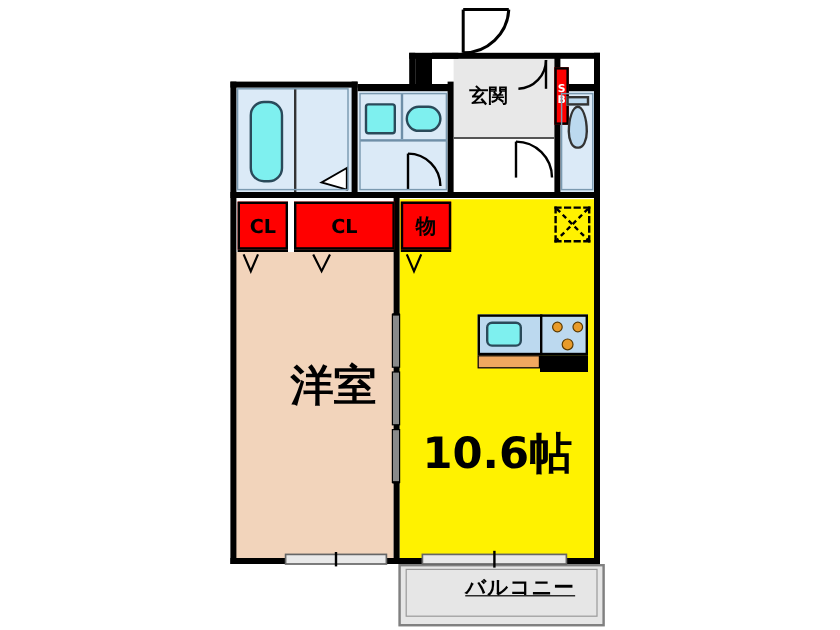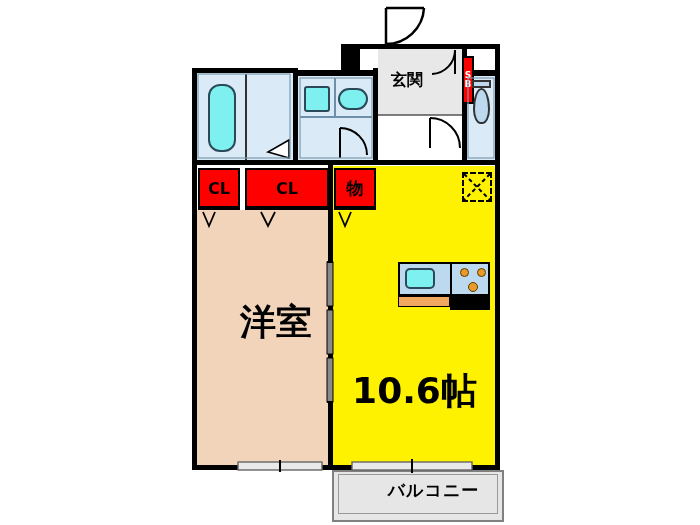--- a/index.html
+++ b/index.html
@@ -144,21 +144,21 @@
     pointer-events: none;
   }
 </style>
 </head>
 <body>
 
 <div id="floorplan">
 
   <div class="abs room-balcony" style="left:332px; top:470px; width:172px; height:52px; border:2px solid #808080;"></div>
   <div class="abs" style="left:338px; top:474px; width:160px; height:40px; border:1px solid #9a9a9a;"></div>
-  <div class="label label-balcony" style="left:332px; top:482px; width:203px;">バルコニー</div>
+  <div class="label label-balcony" style="left:332px; top:482px; width:203px;text-decoration:underline;">バルコニー</div>
 
   <div class="abs room-ldk" style="left:333px; top:166px; width:163px; height:302px;"></div>
 
   <div class="abs room-bedroom" style="left:196px; top:210px; width:132px; height:258px;"></div>
 
   <div class="abs room-wet" style="left:196px; top:72px; width:98px; height:88px;"></div>
 
   <div class="abs room-wet" style="left:298px; top:76px; width:76px; height:84px;"></div>
 
   <div class="abs room-entry" style="left:378px; top:48px; width:84px; height:67px;"></div>
@@ -243,23 +243,23 @@
   <div class="burner" style="left:460px; top:268px; width:7px; height:7px;"></div>
   <div class="burner" style="left:477px; top:268px; width:7px; height:7px;"></div>
   <div class="burner" style="left:468px; top:282px; width:8px; height:8px;"></div>
 
   <div class="abs stove-body" style="left:450px; top:296px; width:40px; height:14px;"></div>
 
   <div class="abs counter-wood" style="left:398px; top:296px; width:52px; height:11px;"></div>
 
   <div class="abs loft-box" style="left:462px; top:172px; width:30px; height:30px;"></div>
 
-  <div class="label label-room" style="left:180px; top:303px; width:132px;text-align:right;">洋室</div>
-
-  <div class="label label-area" style="left:333px; top:372px; width:163px;">10.6帖</div>
+  <div class="label label-room" style="left:212px; top:303px; width:132px;">洋室</div>
+
+  <div class="label label-area" style="left:333px; top:360px; width:163px;">10.6帖</div>
 
   <div class="label label-small" style="left:384px; top:72px; width:46px;">玄関</div>
 
   <svg class="overlay" viewBox="0 0 700 525">
 
     <g>
       <path d="M386 44 L386 8" stroke="#000" stroke-width="2.5" fill="none"></path>
       <path d="M386 8 L424 8" stroke="#000" stroke-width="2.5" fill="none"></path>
       <path d="M424 8 A38 38 0 0 1 386 44" stroke="#000" stroke-width="2.5" fill="none"></path>
     </g>

